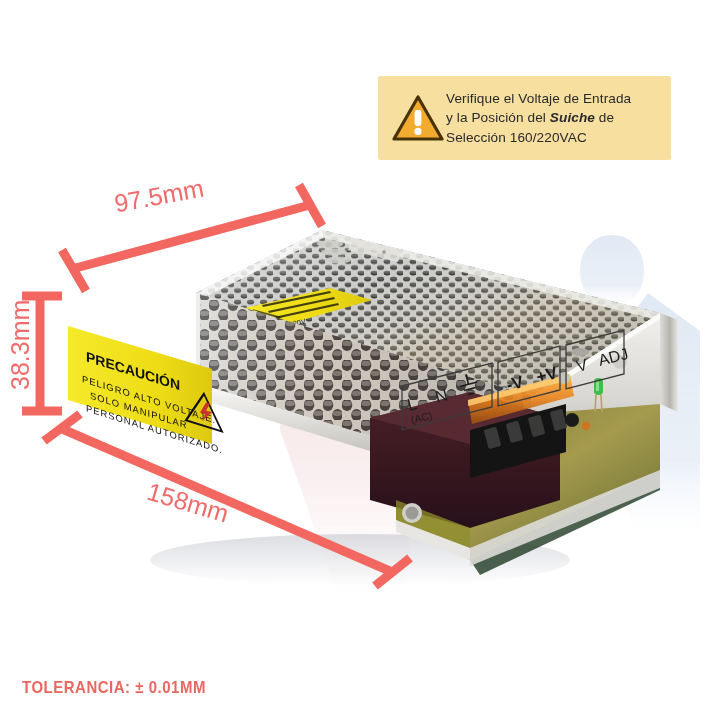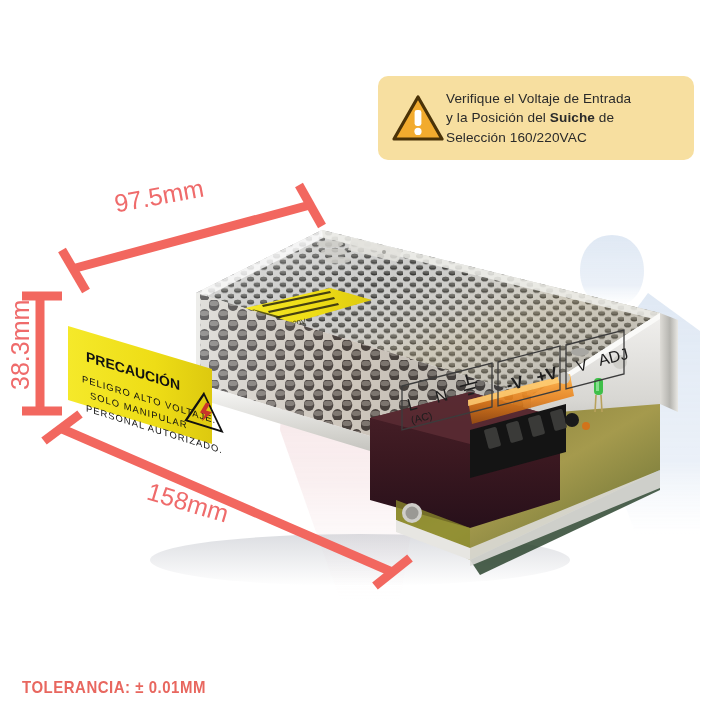--- a/index.html
+++ b/index.html
@@ -32,41 +32,41 @@
   .wm-pink {
     left: 280px; top: 300px;
     width: 190px; height: 330px;
     opacity: .55;
   }
 
   
   .callout {
     position: absolute;
     left: 378px; top: 76px;
-    width: 316px; height: 84px;
+    width: 293px; height: 84px;
     background: #f7dfa0;
-    border-radius: 10px;
+    border-radius: 2px;
     display: flex;
     align-items: center;
     box-sizing: border-box;
     padding: 0 14px 0 12px;
   }
   .callout-icon {
     flex: 0 0 auto;
     width: 56px; height: 52px;
     display: flex; align-items: center; justify-content: center;
   }
   .callout-text {
     flex: 1 1 auto;
     font-size: 13.6px;
     line-height: 1.42;
     color: #2a2a2a;
     letter-spacing: .1px;
   }
-  .callout-text b { font-weight: 700; }
+  .callout-text b { font-weight: 700; font-style: italic; }
 
   
   .dimlayer {
     position: absolute;
     left: 0; top: 0;
     width: 720px; height: 720px;
     pointer-events: none;
   }
   .dimlabel {
     position: absolute;

